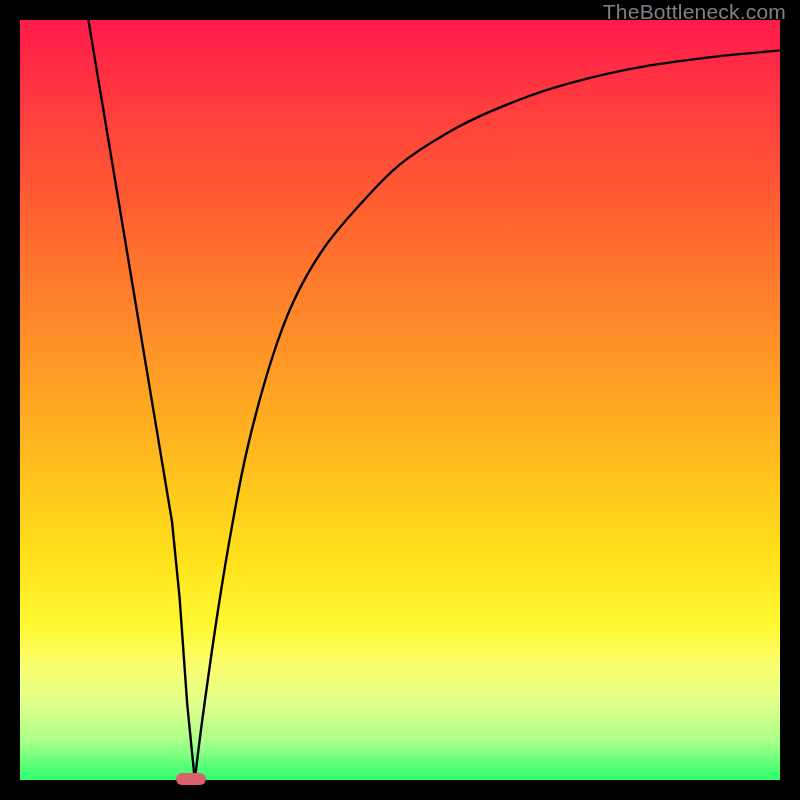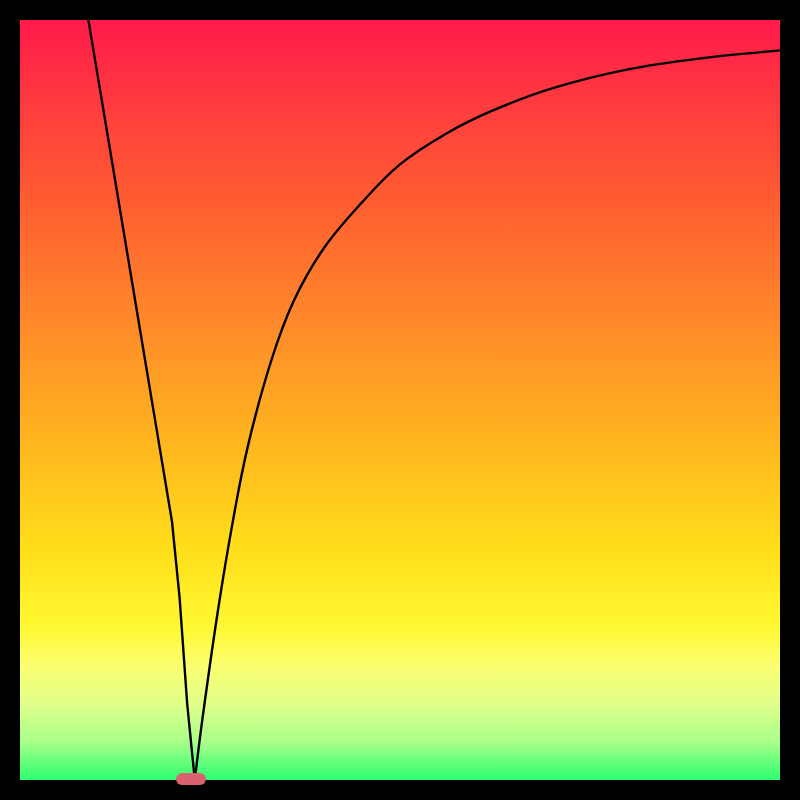--- a/index.html
+++ b/index.html
@@ -62,13 +62,14 @@
 </style>
 </head>
 <body>
 
 <div class="chart-container">
   <div class="plot-area"></div>
   <svg class="curve-svg" viewBox="0 0 760 760" preserveAspectRatio="none">
     <path id="curve-path" fill="none" stroke="#000" stroke-width="2.4" stroke-linejoin="round" stroke-linecap="round" d="M68.39999999999999,0 L76,45.60000000000002 L91.2,136.80000000000007 L106.4,228 L121.60000000000001,319.20000000000005 L136.79999999999998,410.4 L144.4,456 L152,501.59999999999997 L159.6,577.6 L167.2,684 L174.8,760 L174.8,760 C176.168,749.056 178.29600000000002,729.296 182.4,699.2 C186.504,669.104 192.128,628.3679999999999 197.6,592.8 C203.072,557.232 207.328,531.6959999999999 212.8,501.59999999999997 C218.27200000000002,471.50399999999996 221.16,454.32800000000003 228,425.6 C234.84,396.872 242.592,367.99199999999996 250.8,341.99999999999994 C259.008,316.0079999999999 264.02399999999994,301.71999999999997 273.59999999999997,281.2 C283.176,260.68 291.688,245.784 304,228 C316.312,210.216 328.32,197.44799999999998 342,182.39999999999998 C355.68,167.35199999999998 364.952,156.71199999999996 380,144.39999999999998 C395.048,132.088 409.184,123.576 425.6,114 C442.016,104.424 452.048,99.40800000000004 471.2,91.20000000000005 C490.352,82.99200000000005 507.376,75.92399999999999 532,68.39999999999998 C556.624,60.87599999999996 580.64,54.87199999999997 608,49.39999999999998 C635.36,43.92799999999998 656.64,41.42 684,38 C711.36,34.58 746.32,31.767999999999983 760,30.399999999999977"></path>
   </svg>
   <div id="marker" class="bottom-marker" style="left: 175.8px; top: 772.92px; width: 30.4px; height: 12.16px;"></div>
+  <div class="watermark">TheBottleneck.com</div>
 </div>
 
 </body></html>

